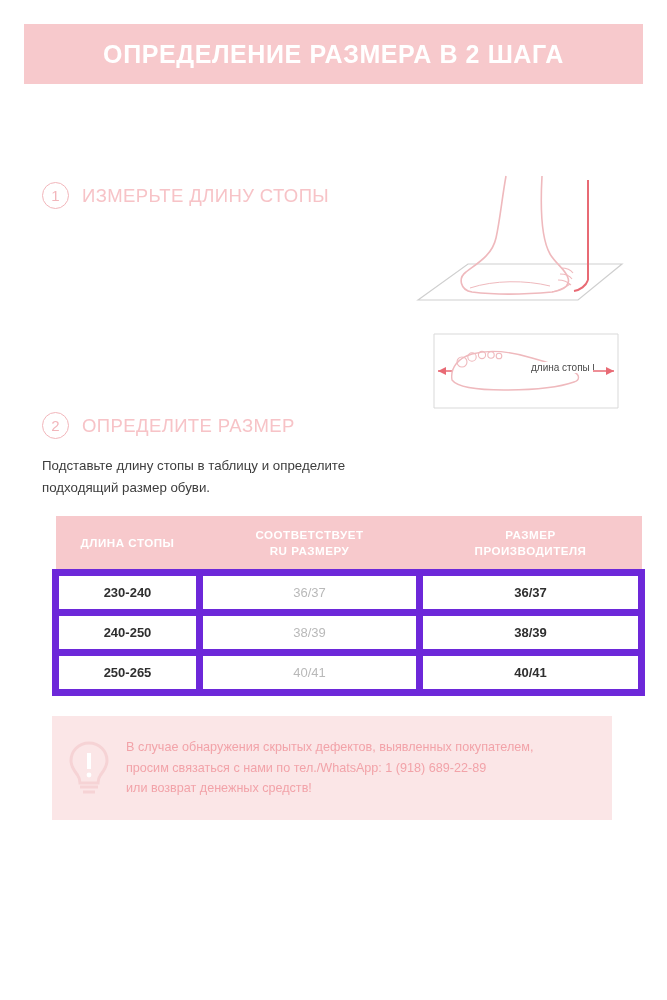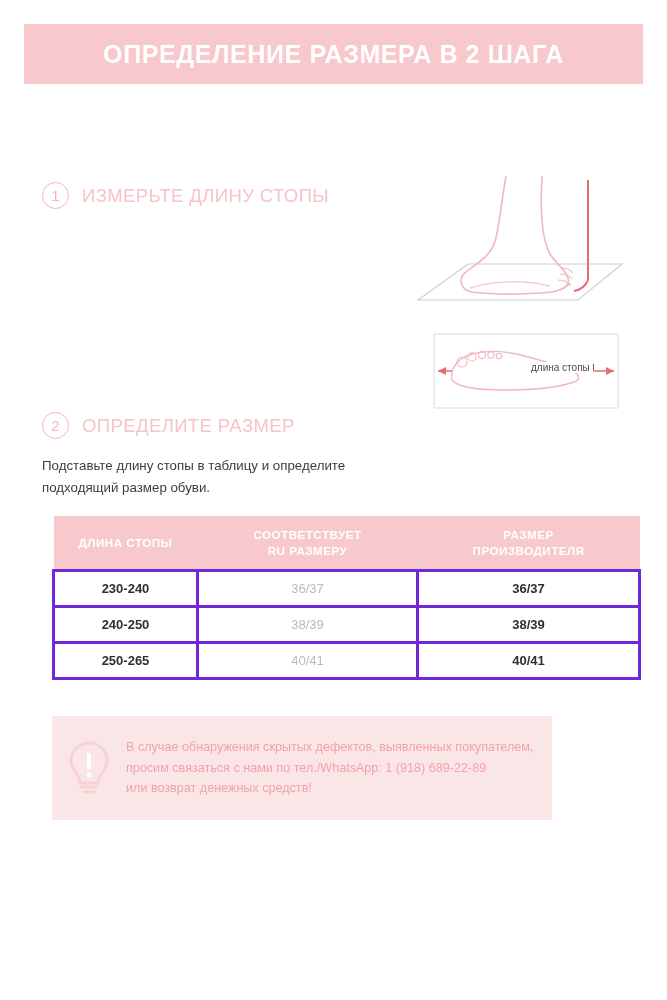--- a/index.html
+++ b/index.html
@@ -115,40 +115,40 @@
     letter-spacing: 0.5px;
     text-align: center;
     padding: 11px 4px;
     line-height: 1.35;
     border: none;
   }
   .table th.c1 { width: 136px; }
   .table th.c2 { width: 212px; }
   .table th.c3 { width: 214px; margin-top: 40px; }
   .table td {
-    border: 3px solid #6d28d9;
+    border: 7px solid #6d28d9;
     text-align: center;
     font-size: 13px;
     padding: 9px 4px;
     color: #2f2f2f;
     font-weight: bold;
     background: #ffffff;
   }
   .table td.muted {
     color: #b9b9b9;
     font-weight: normal;
     font-size: 13px;
   }
 
   
   .note {
     position: absolute;
     left: 52px;
     top: 716px;
-    width: 500px;
+    width: 560px;
     height: 104px;
     background: #fbe6e7;
     box-sizing: border-box;
     display: flex;
     align-items: center;
   }
   .note-icon {
     width: 74px;
     min-width: 74px;
     display: flex;

